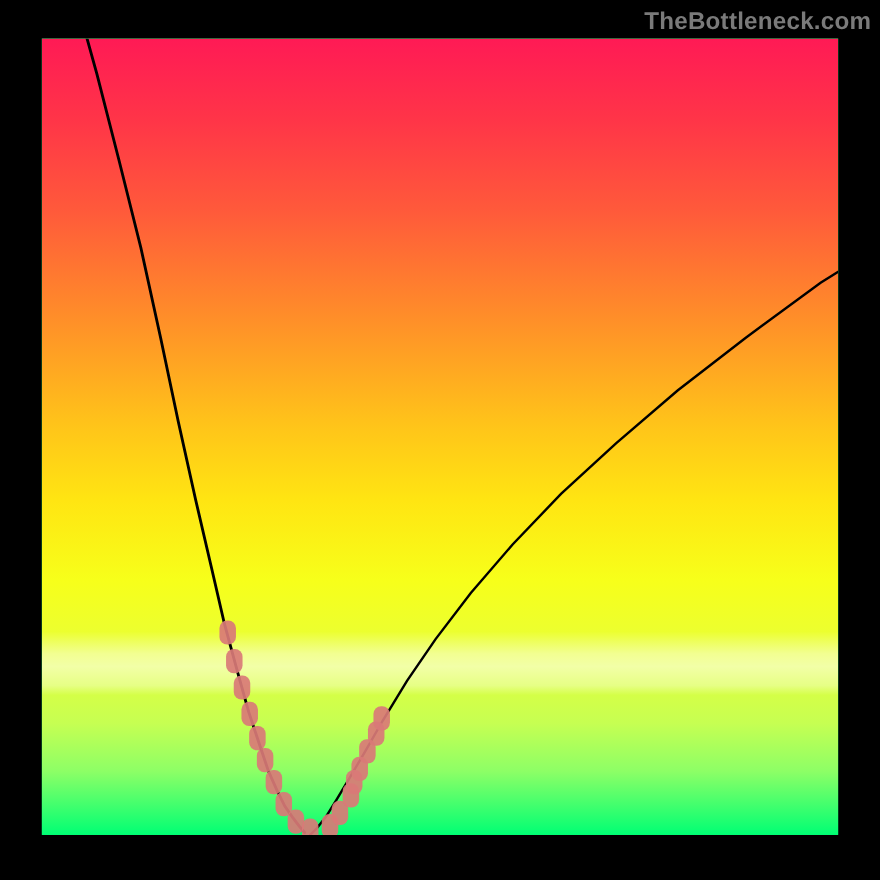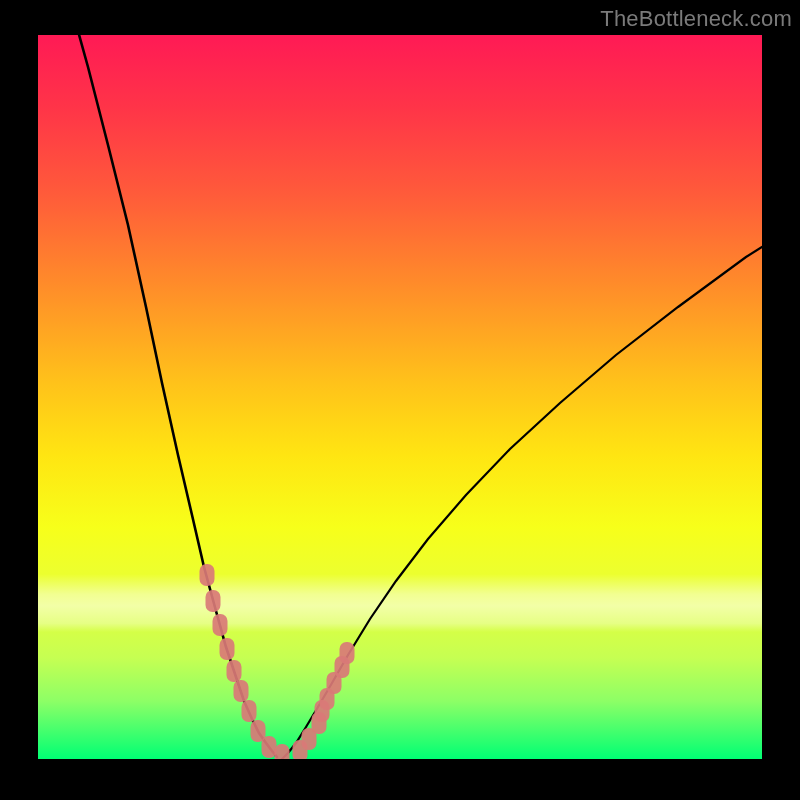--- a/index.html
+++ b/index.html
@@ -60,21 +60,21 @@
       rgba(255,255,255,0) 100%
     );
   }
   svg { display: block; }
   .watermark {
     position: absolute;
     top: 6px;
     right: 8px;
     color: #7a7a7a;
     font-size: 22px;
-    font-weight: 400;
+    font-weight: 700;
     letter-spacing: 0.2px;
     user-select: none;
   }
 </style>
 </head>
 <body>
 
 <div class="frame">
   <div class="plot">
     <div class="gradient"></div>

